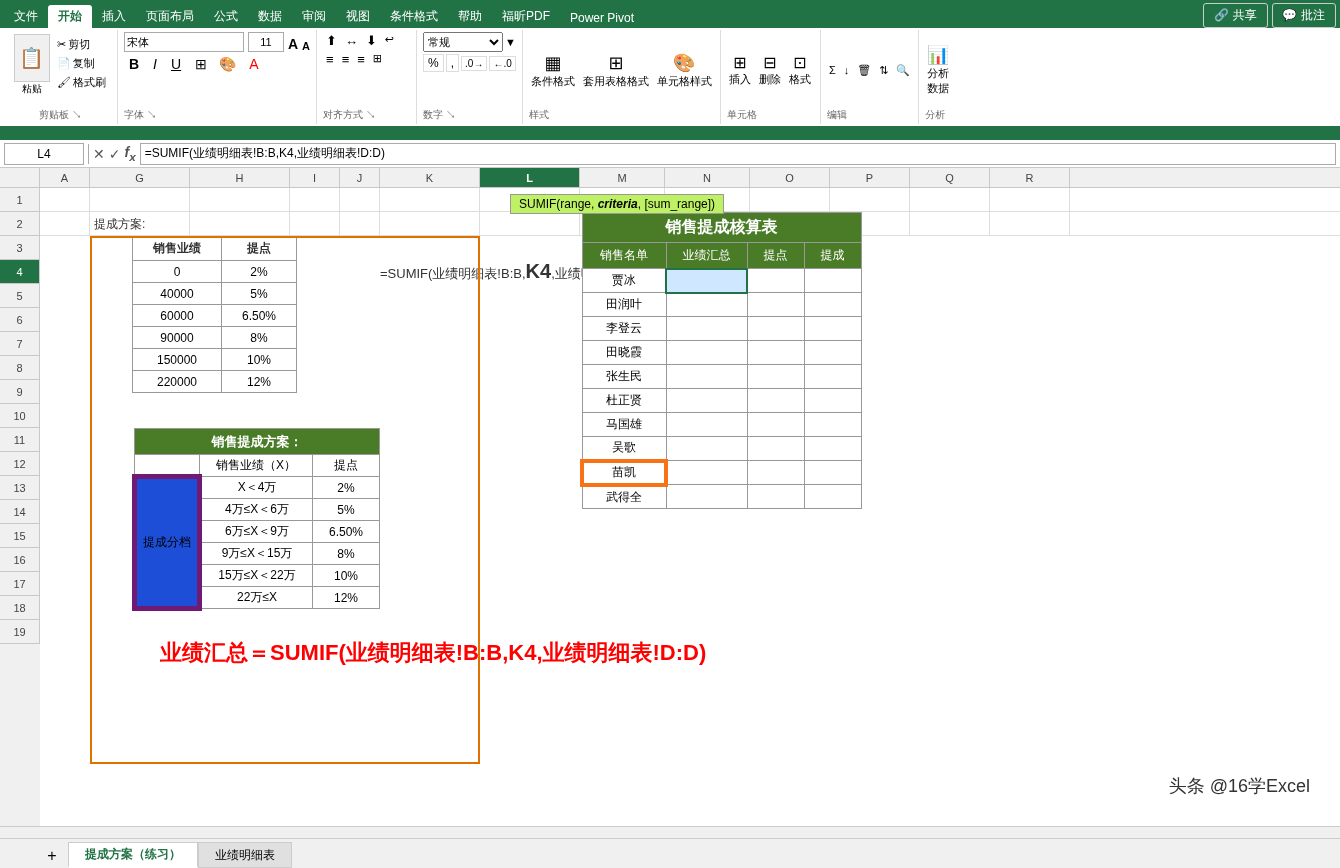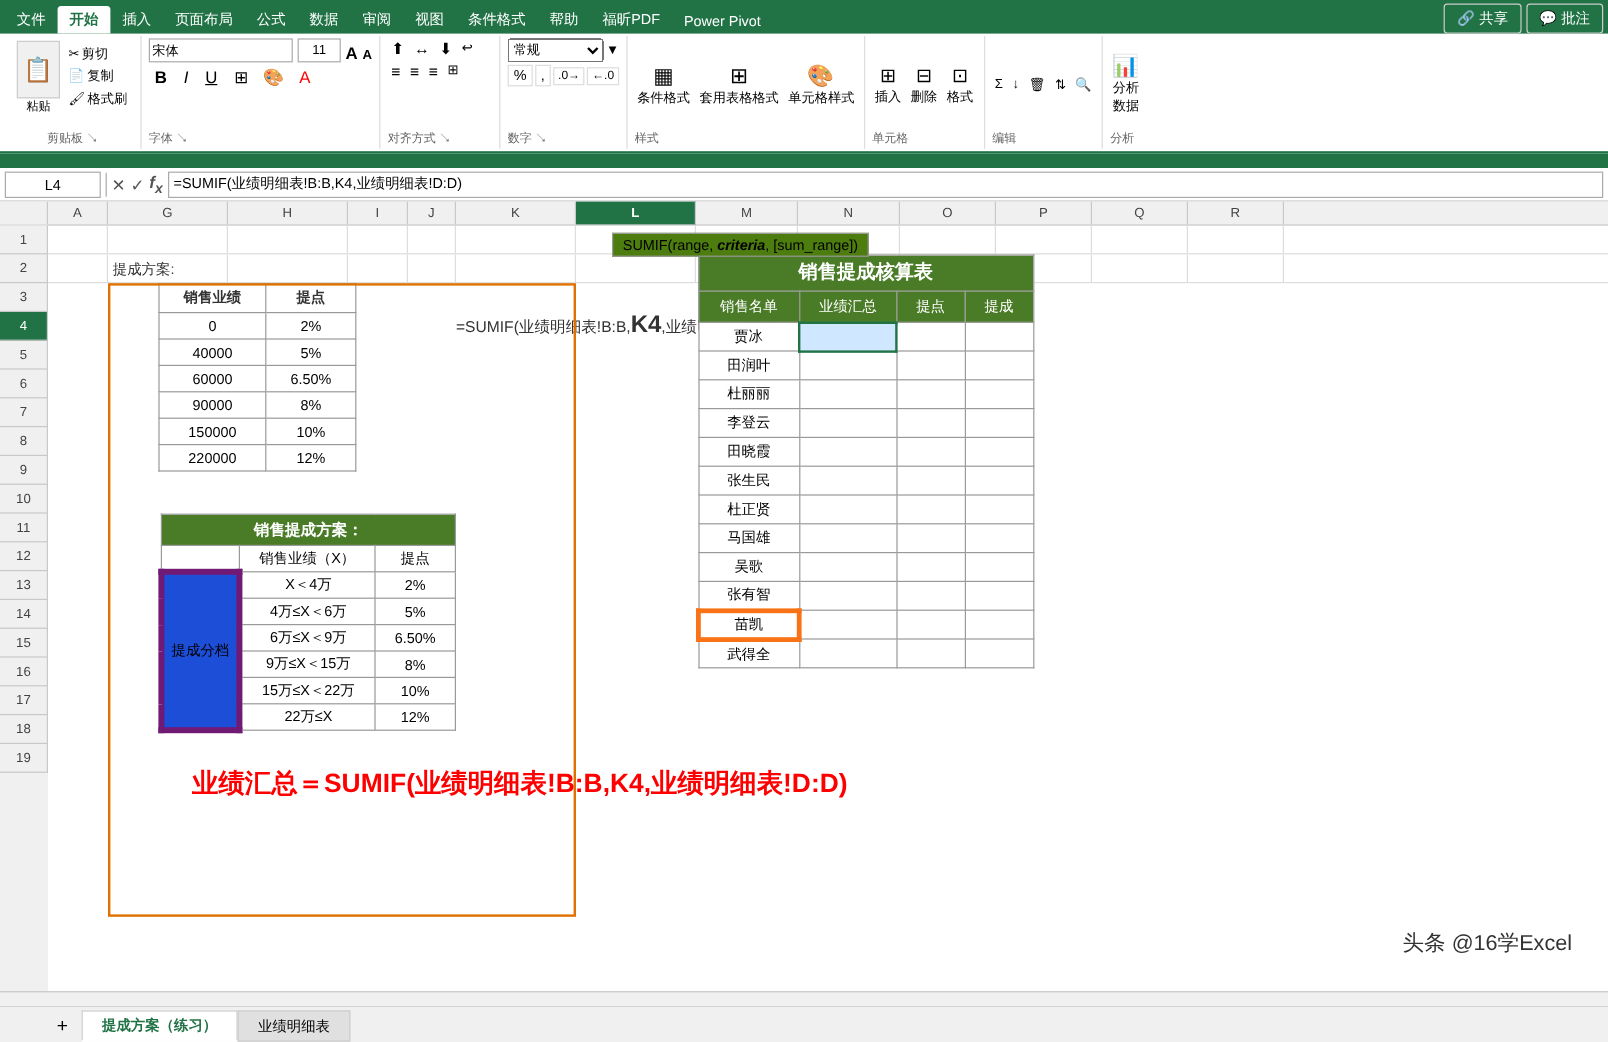--- a/index.html
+++ b/index.html
@@ -330,26 +330,20 @@
           <td style="border:1px solid #999;padding:0 16px;text-align:center;height:24px;background:#fff;"></td>
         </tr>
 
         <tr>
               <td style="border:1px solid #999;padding:0 16px;text-align:center;height:24px;">田润叶</td>
               <td style="border:1px solid #999;padding:0 16px;text-align:center;height:24px;"></td>
               <td style="border:1px solid #999;padding:0 16px;text-align:center;height:24px;"></td>
               <td style="border:1px solid #999;padding:0 16px;text-align:center;height:24px;"></td>
             </tr>
         <tr>
-              <td style="border:1px solid #999;padding:0 16px;text-align:center;height:24px;">杜丽丽</td>
-              <td style="border:1px solid #999;padding:0 16px;text-align:center;height:24px;"></td>
-              <td style="border:1px solid #999;padding:0 16px;text-align:center;height:24px;"></td>
-              <td style="border:1px solid #999;padding:0 16px;text-align:center;height:24px;"></td>
-            </tr>
-        <tr>
               <td style="border:1px solid #999;padding:0 16px;text-align:center;height:24px;">李登云</td>
               <td style="border:1px solid #999;padding:0 16px;text-align:center;height:24px;"></td>
               <td style="border:1px solid #999;padding:0 16px;text-align:center;height:24px;"></td>
               <td style="border:1px solid #999;padding:0 16px;text-align:center;height:24px;"></td>
             </tr>
         <tr>
               <td style="border:1px solid #999;padding:0 16px;text-align:center;height:24px;">田晓霞</td>
               <td style="border:1px solid #999;padding:0 16px;text-align:center;height:24px;"></td>
               <td style="border:1px solid #999;padding:0 16px;text-align:center;height:24px;"></td>
               <td style="border:1px solid #999;padding:0 16px;text-align:center;height:24px;"></td>
@@ -367,47 +361,41 @@
               <td style="border:1px solid #999;padding:0 16px;text-align:center;height:24px;"></td>
             </tr>
         <tr>
               <td style="border:1px solid #999;padding:0 16px;text-align:center;height:24px;">马国雄</td>
               <td style="border:1px solid #999;padding:0 16px;text-align:center;height:24px;"></td>
               <td style="border:1px solid #999;padding:0 16px;text-align:center;height:24px;"></td>
               <td style="border:1px solid #999;padding:0 16px;text-align:center;height:24px;"></td>
             </tr>
         <tr>
               <td style="border:1px solid #999;padding:0 16px;text-align:center;height:24px;">吴歌</td>
-              <td style="border:1px solid #999;padding:0 16px;text-align:center;height:24px;"></td>
-              <td style="border:1px solid #999;padding:0 16px;text-align:center;height:24px;"></td>
-              <td style="border:1px solid #999;padding:0 16px;text-align:center;height:24px;"></td>
-            </tr>
-        <tr>
-              <td style="border:1px solid #999;padding:0 16px;text-align:center;height:24px;">张有智</td>
               <td style="border:1px solid #999;padding:0 16px;text-align:center;height:24px;"></td>
               <td style="border:1px solid #999;padding:0 16px;text-align:center;height:24px;"></td>
               <td style="border:1px solid #999;padding:0 16px;text-align:center;height:24px;"></td>
             </tr>
         <tr>
               <td style="border:4px solid #f97316;padding:0 28px;text-align:center;height:24px;">苗凯</td>
               <td style="border:1px solid #999;padding:0 16px;text-align:center;height:24px;"></td>
               <td style="border:1px solid #999;padding:0 16px;text-align:center;height:24px;"></td>
               <td style="border:1px solid #999;padding:0 16px;text-align:center;height:24px;"></td>
             </tr>
         <tr>
               <td style="border:1px solid #999;padding:0 16px;text-align:center;height:24px;">武得全</td>
               <td style="border:1px solid #999;padding:0 16px;text-align:center;height:24px;"></td>
               <td style="border:1px solid #999;padding:0 16px;text-align:center;height:24px;"></td>
               <td style="border:1px solid #999;padding:0 16px;text-align:center;height:24px;"></td>
             </tr>
       </tbody>
         </table>
     </div>
 
-    <div style="position:absolute;top:6px;left:470px;background:#4d7c0f;border:1px solid #999;padding:2px 8px;font-size:12px;z-index:100;white-space:nowrap;">
+    <div style="position:absolute;top:6px;left:470px;background:#bef264;border:1px solid #999;padding:2px 8px;font-size:12px;z-index:100;white-space:nowrap;">
       SUMIF(range, <span style="font-weight:bold;font-style:italic;">criteria</span>, [sum_range])
     </div>
 
     <div style="position:absolute;top:450px;left:120px;font-size:22px;font-weight:bold;color:red;z-index:20;white-space:nowrap;">业绩汇总＝SUMIF(业绩明细表!B:B,K4,业绩明细表!D:D)</div>
 
     <div style="position:absolute;bottom:40px;right:30px;font-size:18px;color:#333;z-index:20;">头条 @16学Excel</div>
 
   </div>
 </div>
 

